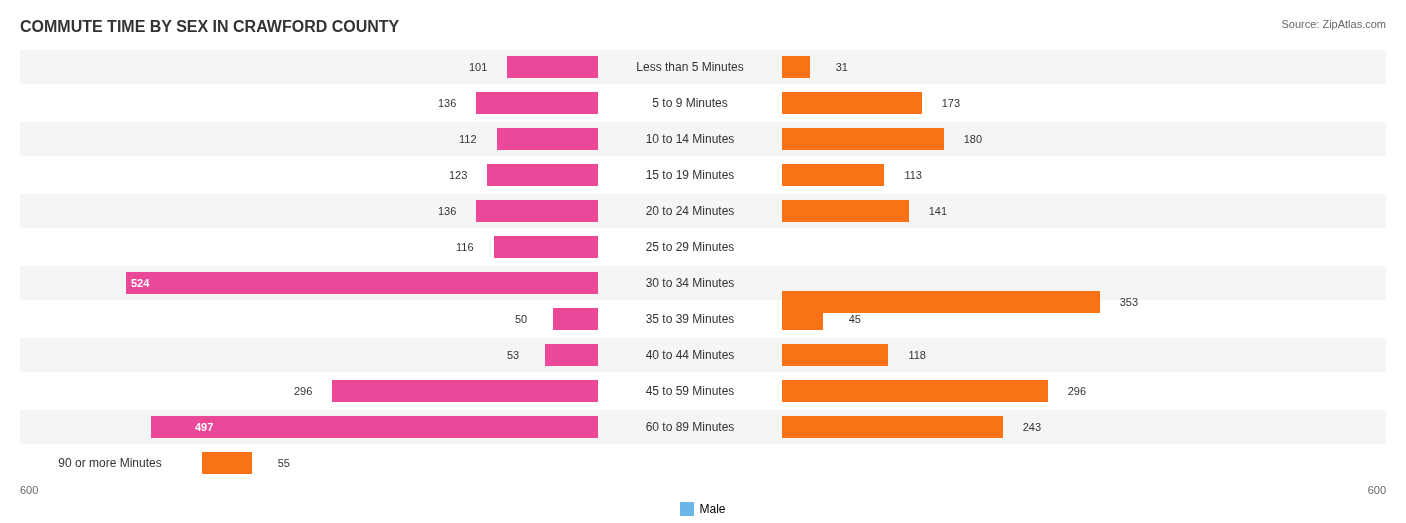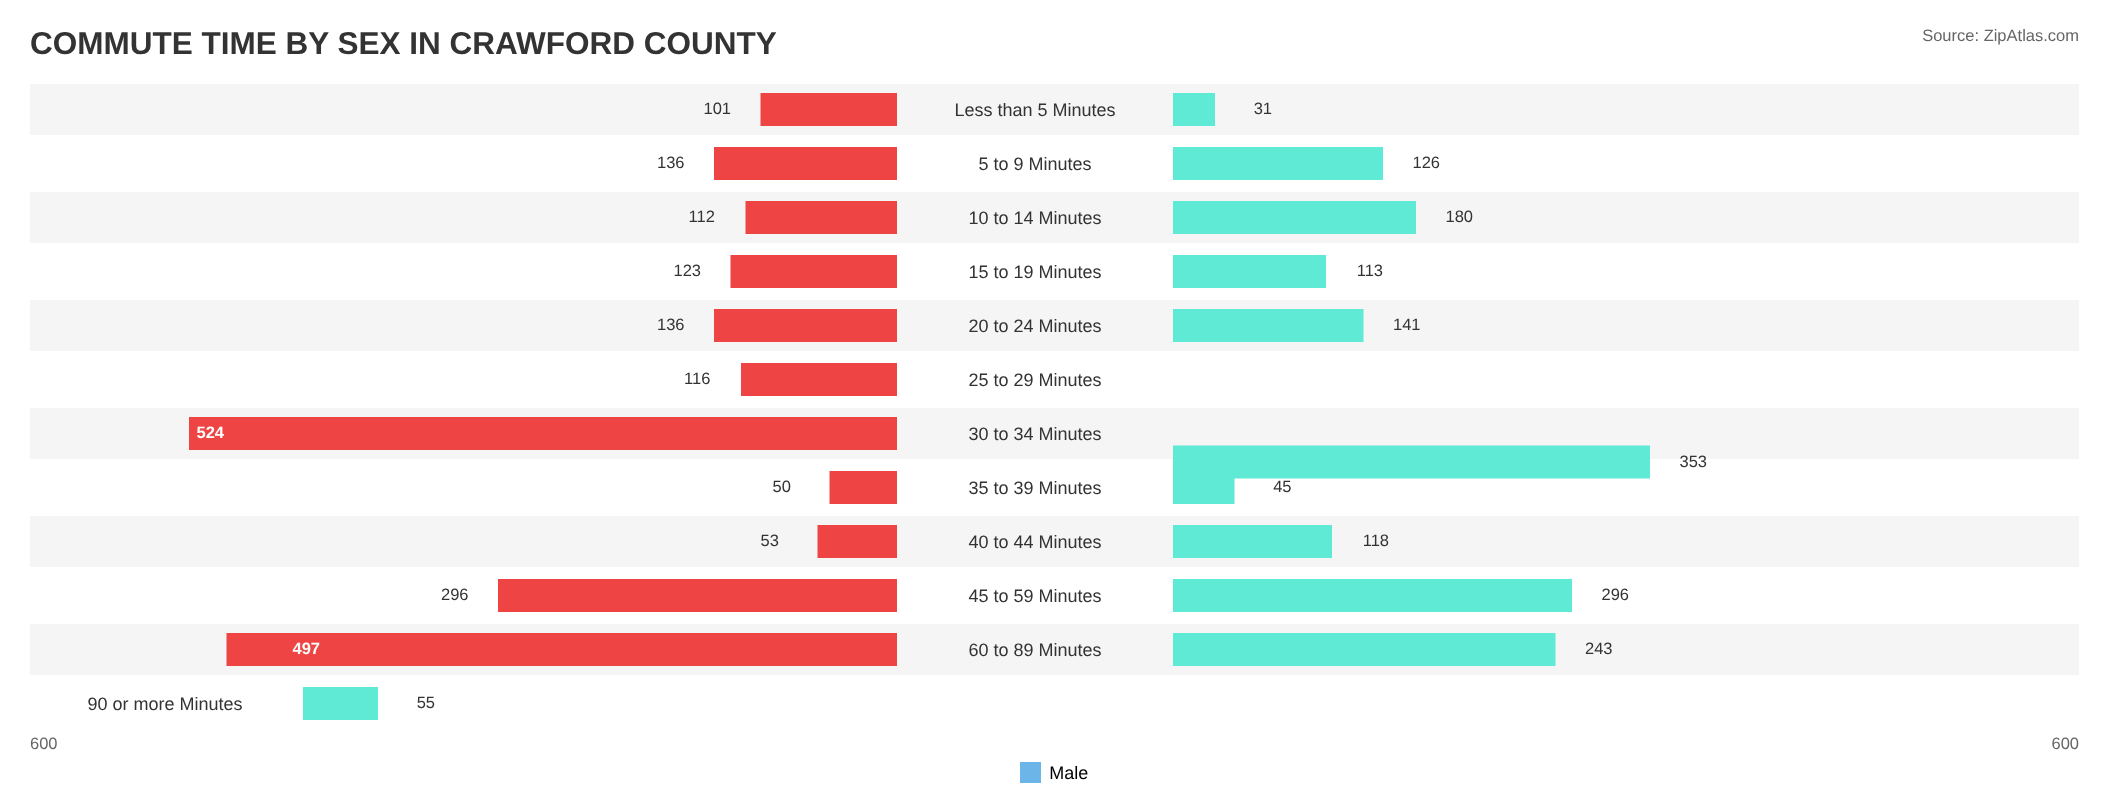--- a/index.html
+++ b/index.html
@@ -10,21 +10,21 @@
       height: 523px;
       overflow: hidden;
     }
     .chart-container {
       width: 1406px;
       height: 523px;
       padding: 18px 20px 40px 20px;
       position: relative;
     }
     .chart-title {
-      font-size: 21px;
+      font-size: 16px;
       font-weight: bold;
       color: #333;
       text-transform: uppercase;
       margin-bottom: 14px;
     }
     .source {
       position: absolute;
       top: 18px;
       right: 20px;
       font-size: 11px;
@@ -66,30 +66,30 @@
     }
     .center-label {
       width: 180px;
       text-align: center;
       font-size: 12px;
       color: #333;
       flex-shrink: 0;
       z-index: 2;
     }
     .bar-male {
-      background: #ef4444;
+      background: #ec4899;
       height: 22px;
       display: flex;
       align-items: center;
       justify-content: flex-start;
       padding-left: 5px;
       position: relative;
     }
     .bar-female {
-      background: #5eead4;
+      background: #f97316;
       height: 22px;
       display: flex;
       align-items: center;
       justify-content: flex-end;
       padding-right: 5px;
       position: relative;
     }
     .bar-value-left {
       position: absolute;
       left: -38px;
@@ -159,21 +159,21 @@
       </div>
       <div class="row">
         <div class="left-bar-wrap">
           <div class="bar-male" style="width: 122px;">
             <span class="bar-value-left">136</span>
           </div>
         </div>
         <div class="center-label">5 to 9 Minutes</div>
         <div class="right-bar-wrap">
           <div class="bar-female" style="width: 140px;">
-            <span class="bar-value-right">126</span>
+            <span class="bar-value-right">173</span>
           </div>
         </div>
       </div>
       <div class="row">
         <div class="left-bar-wrap">
           <div class="bar-male" style="width: 101px;">
             <span class="bar-value-left">112</span>
           </div>
         </div>
         <div class="center-label">10 to 14 Minutes</div>
@@ -270,21 +270,21 @@
         </div>
       </div>
       <div class="row">
         <div class="left-bar-wrap">
           <div class="bar-male" style="width: 447px; padding-left: 44px;">
             <span class="bar-value-inside-left">497</span>
           </div>
         </div>
         <div class="center-label">60 to 89 Minutes</div>
         <div class="right-bar-wrap">
-          <div class="bar-female" style="width: 255px;">
+          <div class="bar-female" style="width: 221px;">
             <span class="bar-value-right">243</span>
           </div>
         </div>
       </div>
       <div class="row">
         <div class="center-label">90 or more Minutes</div>
         <div class="right-bar-wrap">
           <div class="bar-female" style="width: 50px;">
             <span class="bar-value-right">55</span>
           </div>

